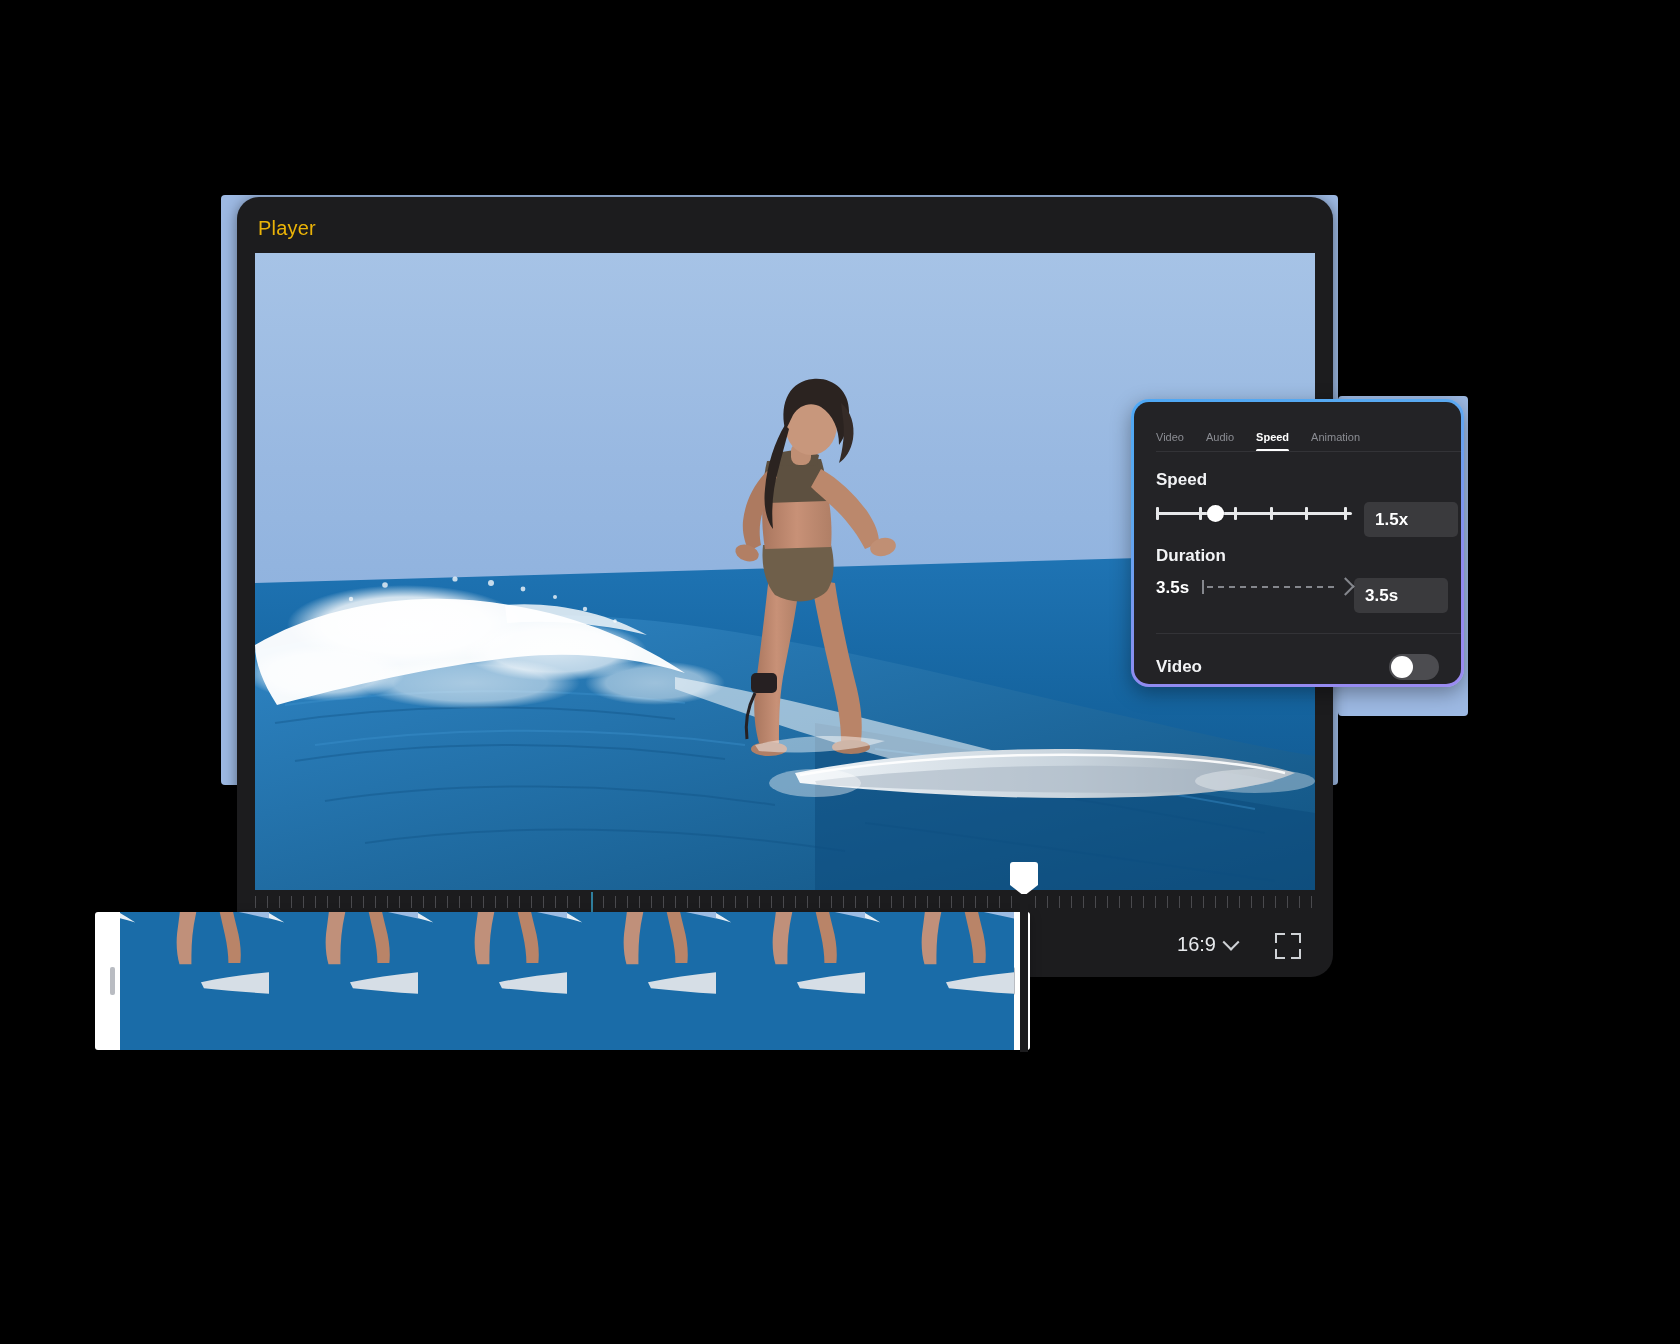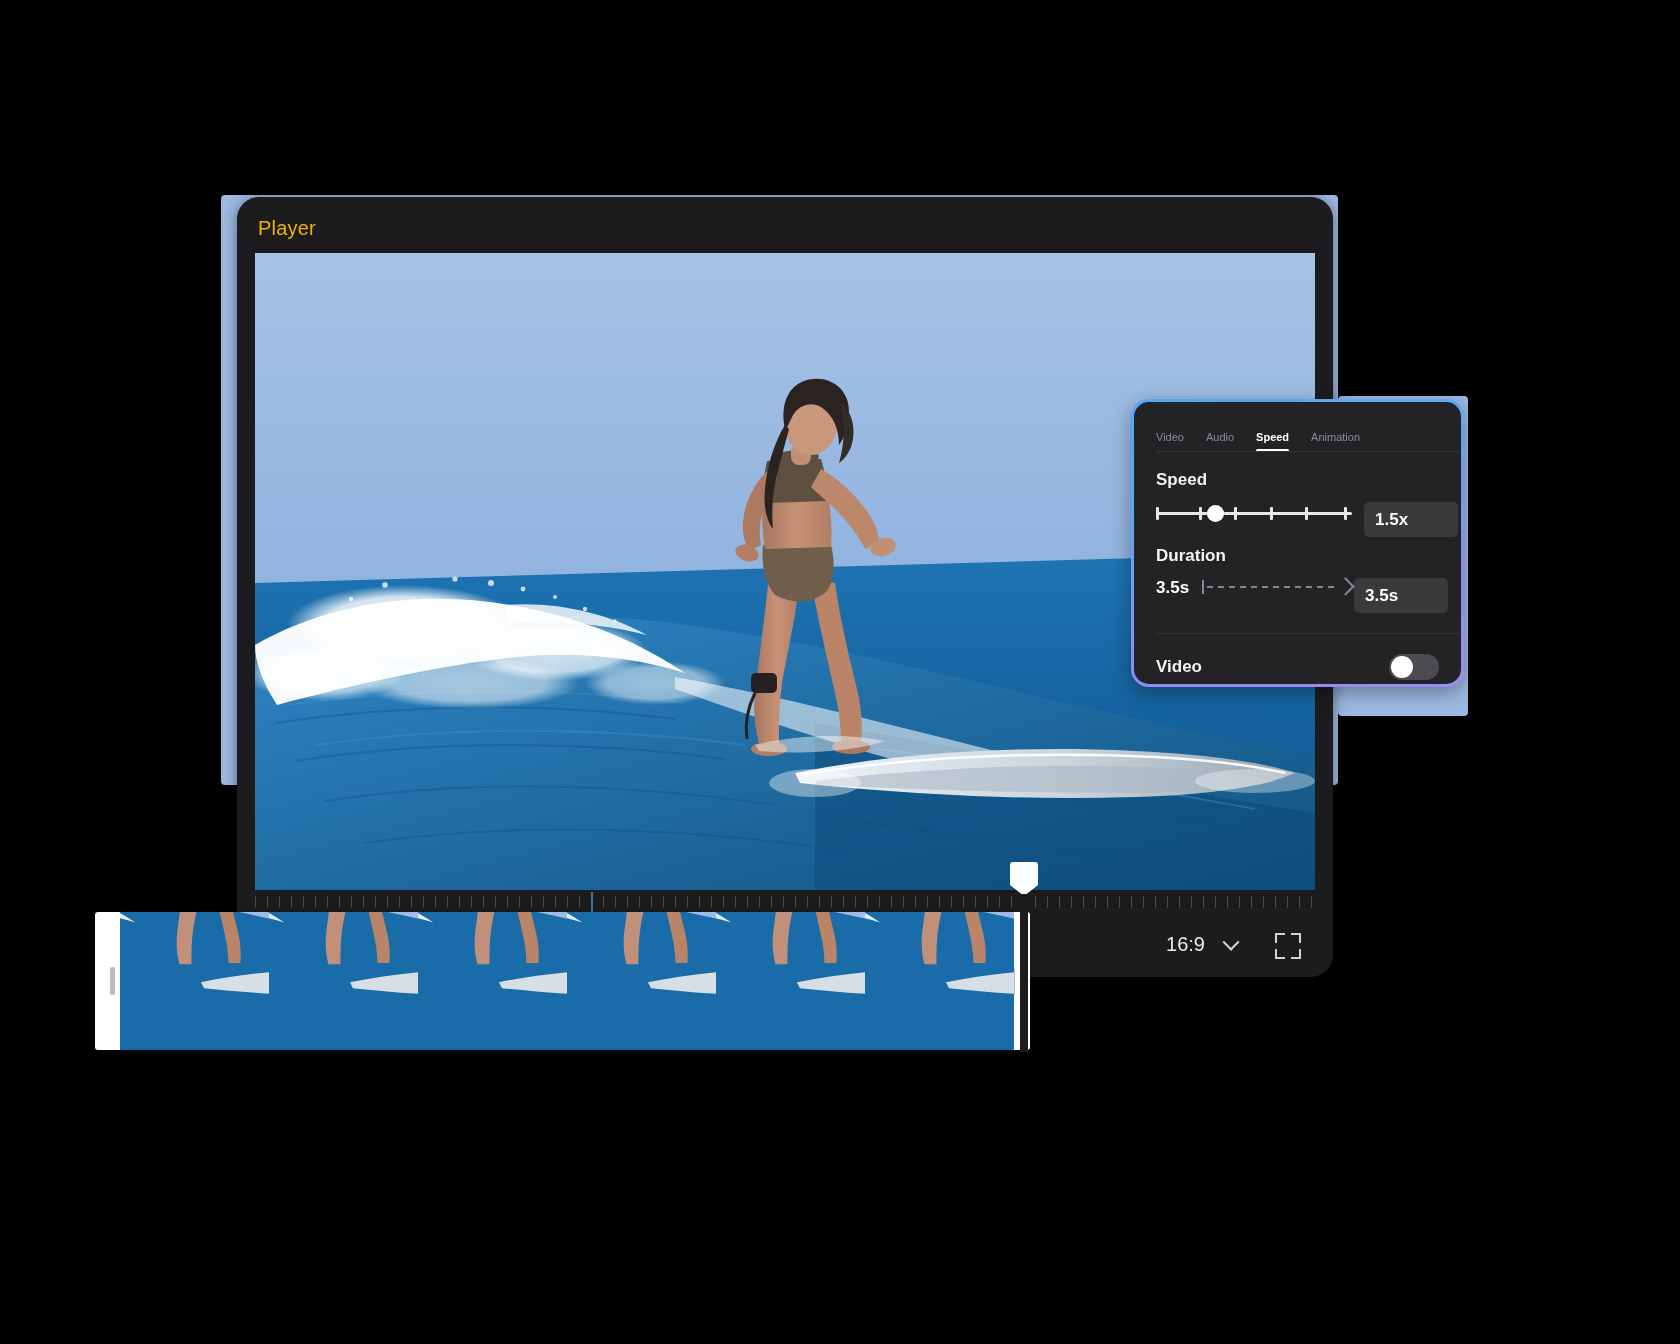--- a/index.html
+++ b/index.html
@@ -49,21 +49,21 @@
   #ruler .playhead-line {
     position: absolute; left: 336px; top: 2px; width: 2px; height: 20px; background: #2f7f9e;
   }
 
   
   #player-bottombar {
     position: absolute; left: 0; bottom: 0; width: 100%; height: 62px;
   }
   #ratio-control {
     position: absolute; right: 96px; top: 18px;
-    display: flex; align-items: center; gap: 20px;
+    display: flex; align-items: center; gap: 9px;
     color: #e8eaed; font-size: 20px; cursor: pointer;
   }
   #ratio-control .chev {
     width: 12px; height: 12px; border-right: 2px solid #cfd2d6; border-bottom: 2px solid #cfd2d6;
     transform: rotate(45deg) translate(-2px,-2px);
   }
   #fullscreen-btn {
     position: absolute; right: 32px; top: 18px; width: 26px; height: 26px; cursor: pointer;
   }
   #fullscreen-btn span {

